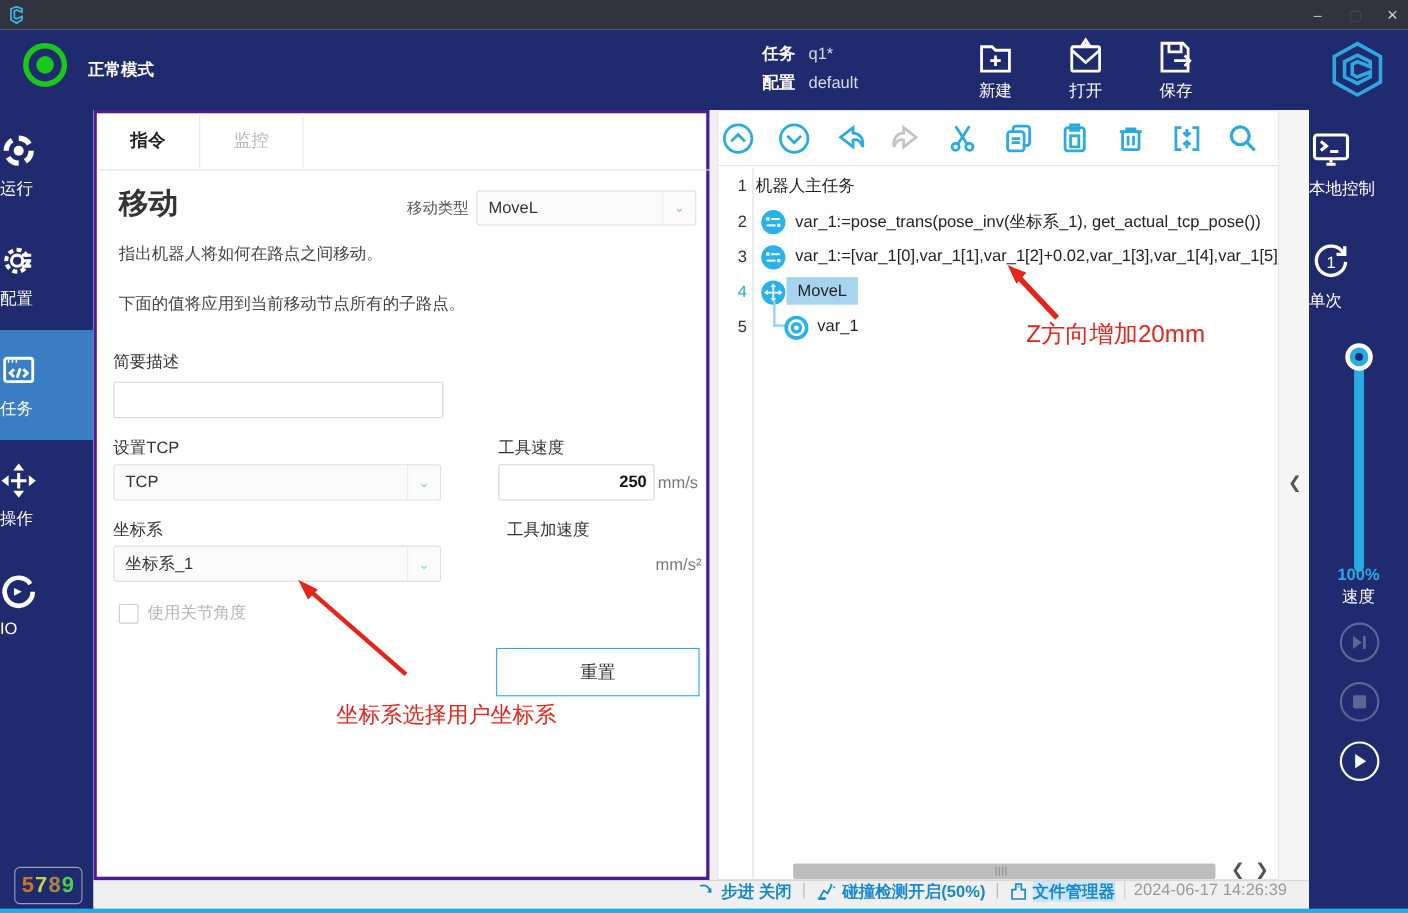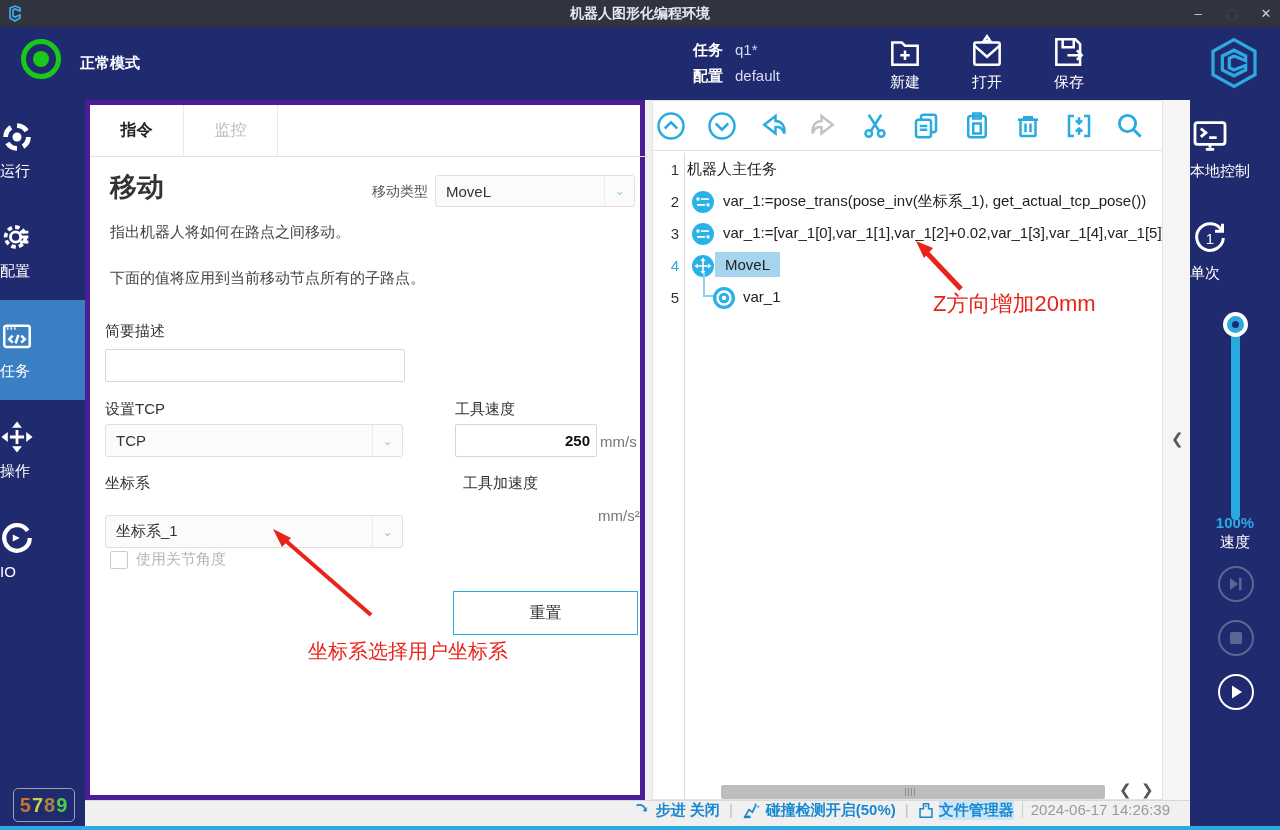--- a/index.html
+++ b/index.html
@@ -38,21 +38,21 @@
   .nav-item { width:85px; height:100px; display:flex; flex-direction:column;
     align-items:flex-start; justify-content:center; gap:8px; cursor:pointer; }
   .nav-item.active { background:#3a7ec4; }
   .nav-item .nlbl { font-size:15px; }
   .captcha { left:13px; top:688px; width:62px; height:34px; border:1px solid #9aa0b8;
     border-radius:5px; display:flex; align-items:center; justify-content:center;
     font-size:20px; font-weight:bold; letter-spacing:1px; }
 
   
   #formpanel { left:85px; top:100px; width:560px; height:700px; background:#fff;
-    border:5px solid #4c1d95; }
+    border:3px solid #4c1d95; }
   .tabsbar { left:0; top:0; width:558px; height:52px; border-bottom:1px solid #e3e3e3; display:flex; }
   .tab { width:94px; height:51px; display:flex; align-items:center; justify-content:center;
     font-size:16px; border-right:1px solid #e9e9e9; cursor:pointer; }
   .tab.active { font-weight:bold; color:#222; }
   .tab.inactive { color:#b9b9b9; }
   .ptitle { left:20px; top:64px; font-size:27px; font-weight:bold; color:#333; }
   .mtlabel { left:282px; top:78px; font-size:14px; color:#555; }
   .select { background:#fbfbfb; border:1px solid #e0e0e0; border-radius:3px;
     font-size:15px; color:#333; display:flex; align-items:center; cursor:pointer; }
   .select .sval { flex:1; padding-left:10px; }
@@ -137,21 +137,20 @@
 <body>
 
 <div id="stage">
 
   <div id="titlebar" class="abs">
     <span class="appicon">
       <svg width="15" height="17" viewBox="0 0 15 17">
           <path d="M12 3 L7 1 L2 3 V13 L7 16 L12 13 V10 L7 12 L5 11 V5 L7 4 L12 6 Z" fill="none" stroke="#3db4e8" stroke-width="1.6"></path>
         </svg>
     </span>
-    <span class="title">机器人图形化编程环境</span>
     <span class="winbtns">
       <span class="winbtn">–</span>
       <span class="winbtn dim">▢</span>
       <span class="winbtn">✕</span>
     </span>
   </div>
 
   <div id="header" class="abs">
     <div class="mode-ind abs">
         <i></i>
@@ -273,21 +272,21 @@
     <div class="flabel abs" style="left:15px; top:217px;">简要描述</div>
     <input class="tinput abs" style="left: 15px; top: 244px; width: 300px; height: 33px; padding-left: 8px;" value="">
 
     <div class="flabel abs" style="left:15px; top:295px;">设置TCP</div>
     <div class="select abs" style="left:15px; top:319px; width:298px; height:33px;">
       <span class="sval">TCP</span>
       <span class="chev">⌄</span>
     </div>
 
     <div class="flabel abs" style="left:15px; top:369px;">坐标系</div>
-    <div class="select abs" style="left:15px; top:410px; width:298px; height:33px;">
+    <div class="select abs" style="left:15px; top:393px; width:298px; height:33px;">
       <span class="sval">坐标系_1</span>
       <span class="chev">⌄</span>
     </div>
 
     <div class="cbrow abs">
       <span class="cbox"></span>
       <span class="cblbl">使用关节角度</span>
     </div>
 
     <div class="flabel abs" style="left:365px; top:295px;">工具速度</div>

